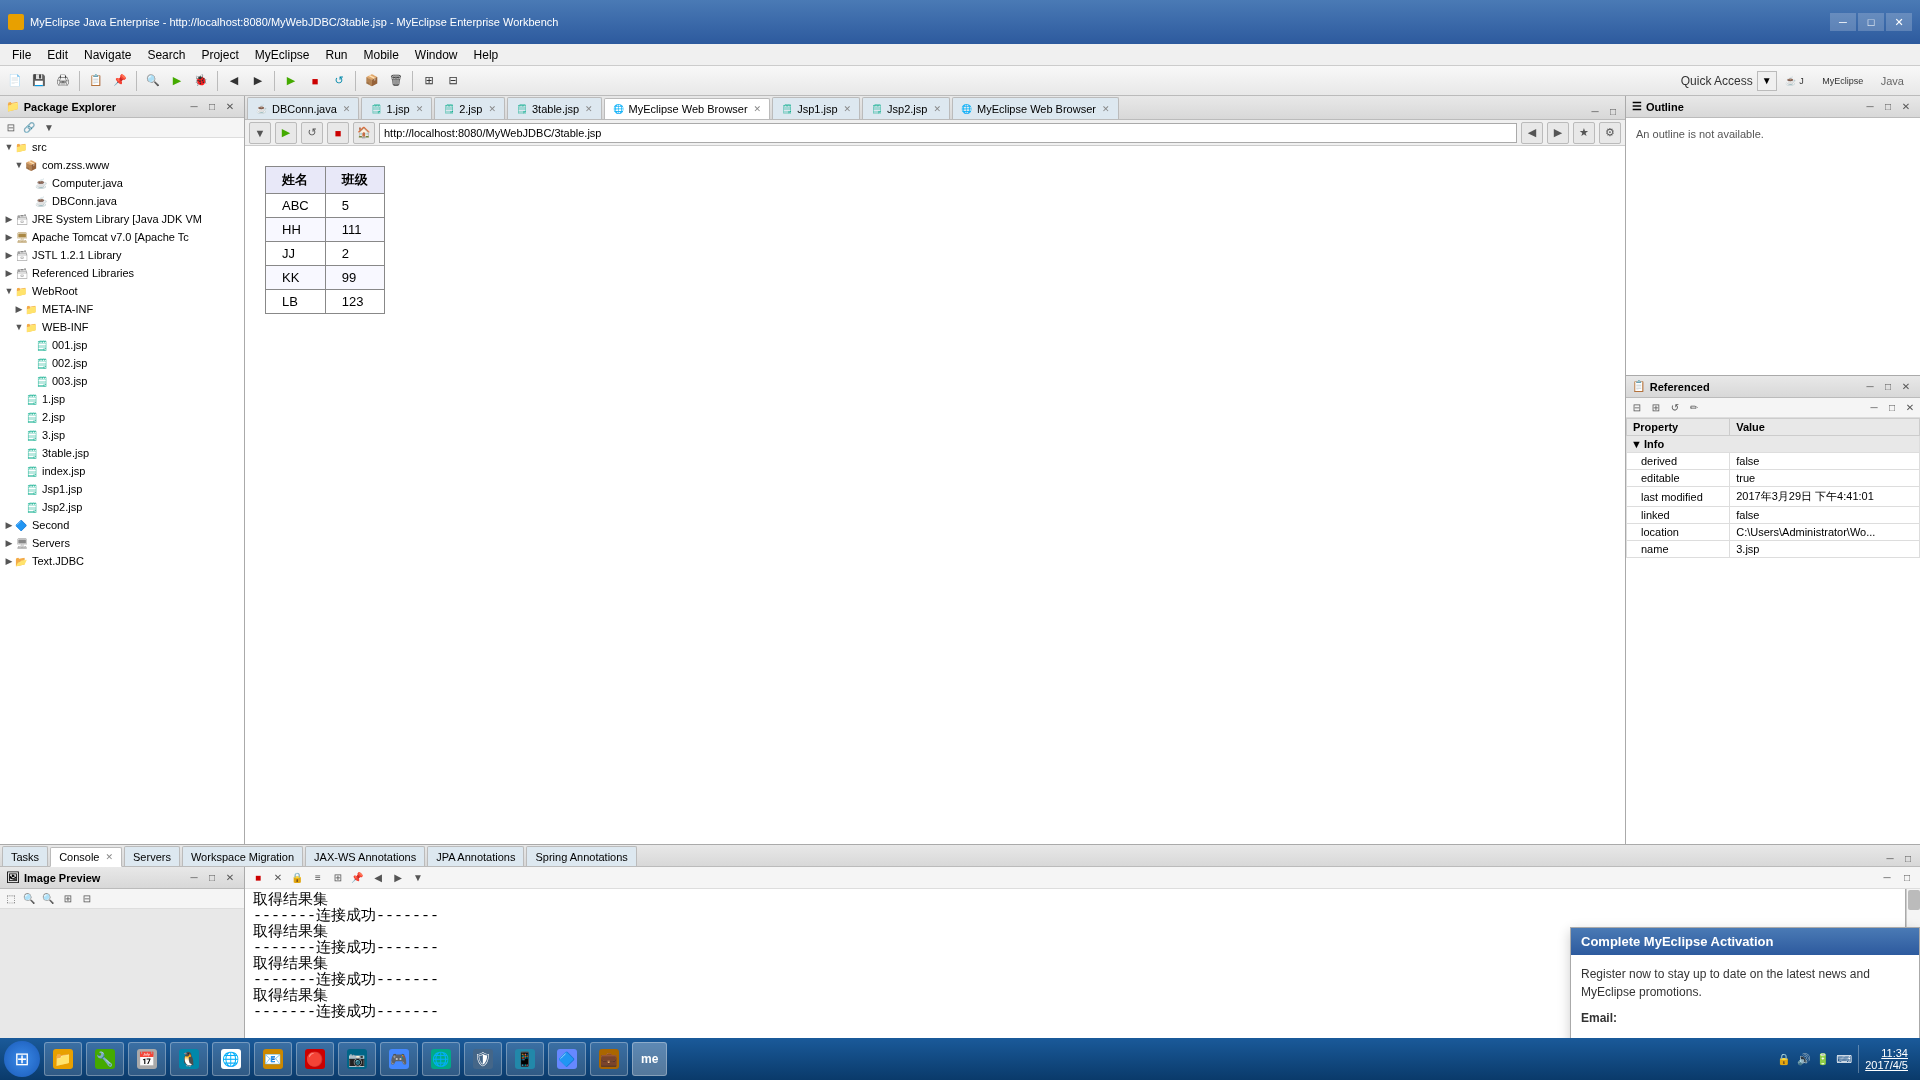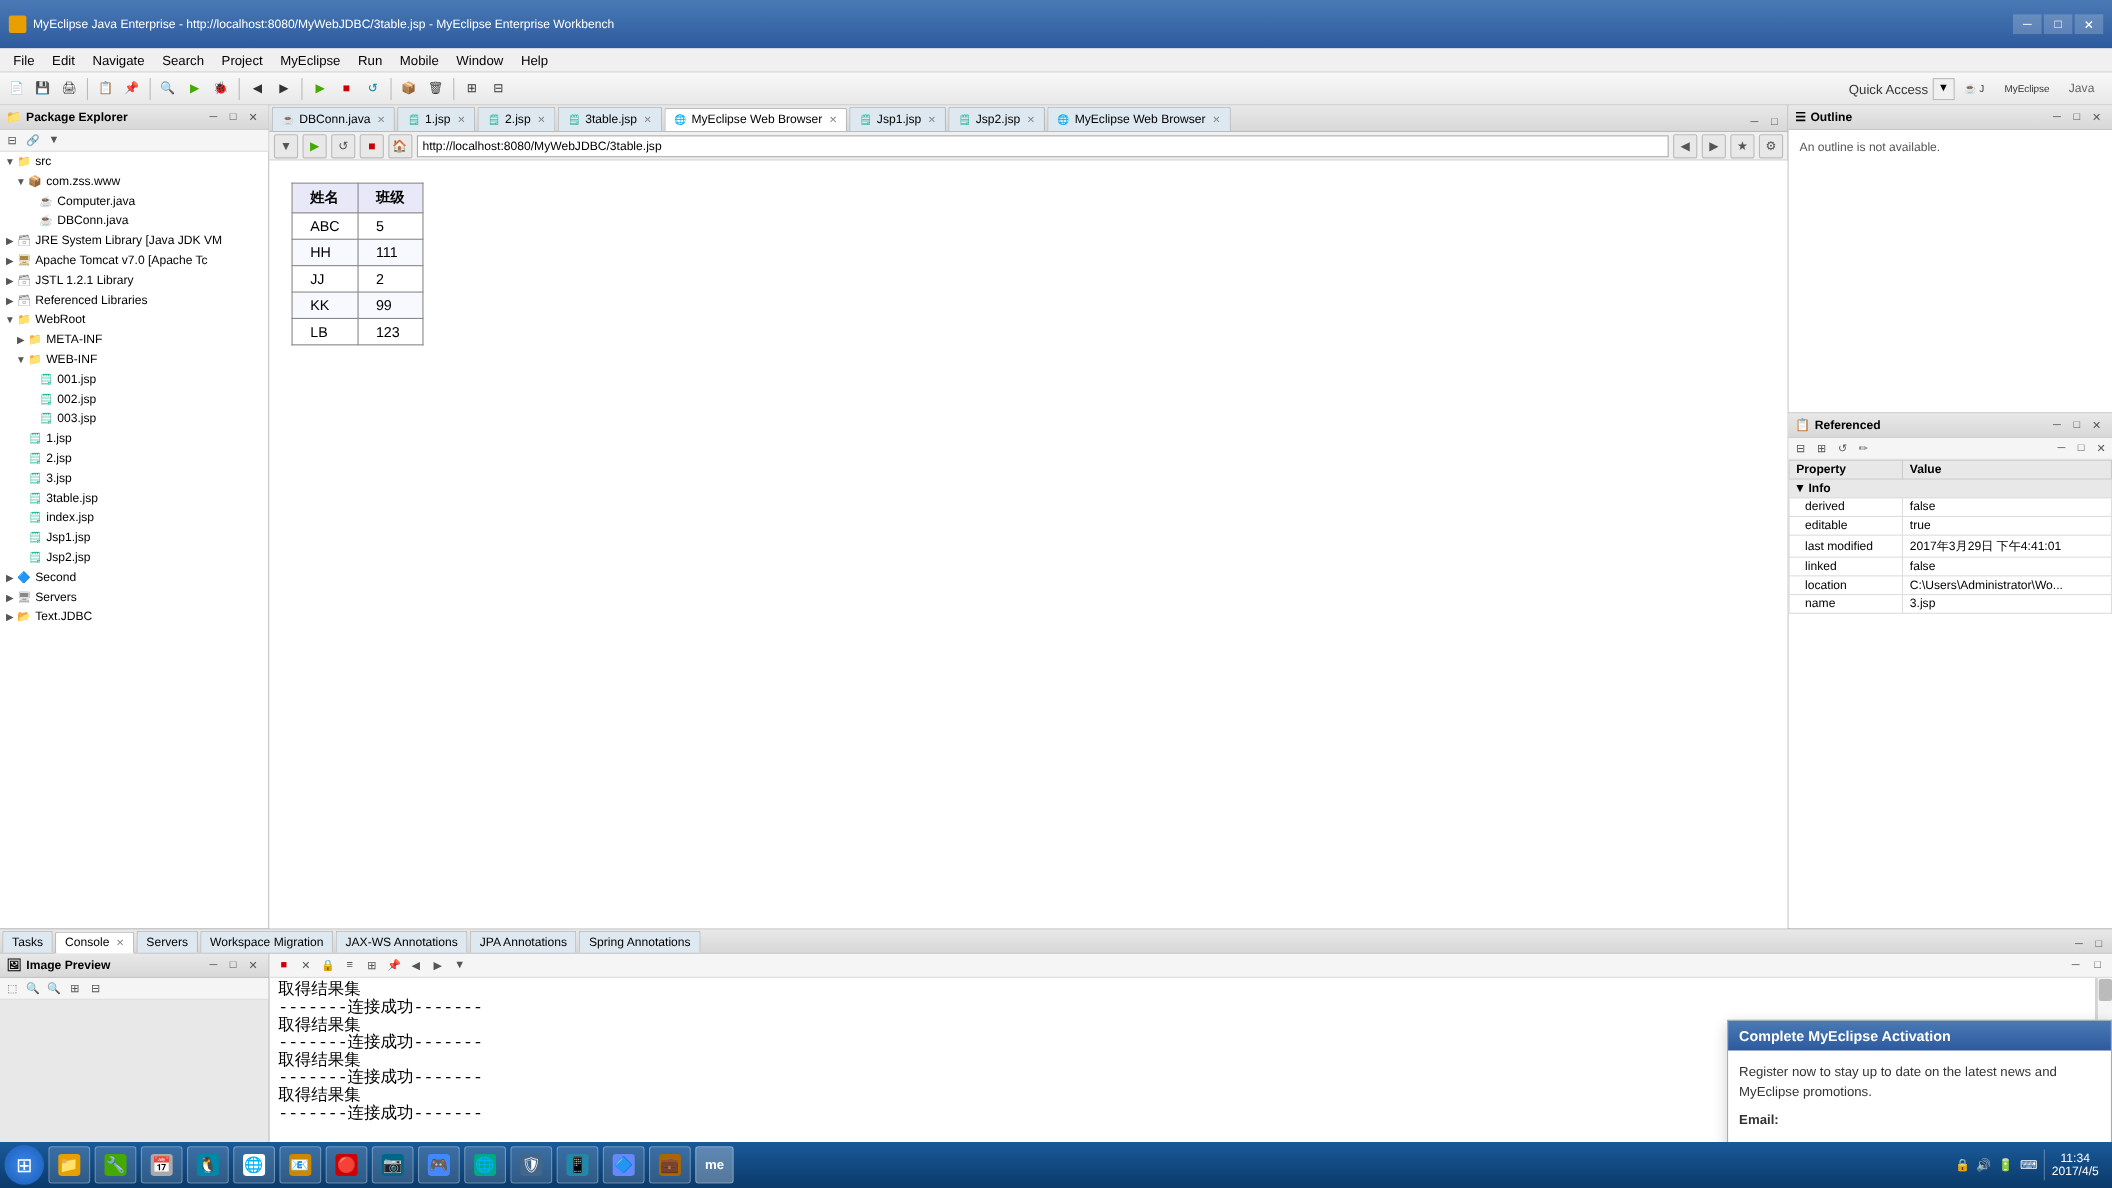--- a/index.html
+++ b/index.html
@@ -317,21 +317,21 @@
       display: flex;
       align-items: center;
       padding: 0 4px;
       gap: 4px;
       z-index: 100;
     }
     .taskbar-start { width: 36px; height: 36px; background: radial-gradient(circle at center, #3a8ae8, #1a5ab8); border-radius: 50%; display: flex; align-items: center; justify-content: center; cursor: pointer; font-size: 18px; color: white; flex-shrink: 0; }
     .taskbar-btn { height: 34px; padding: 0 8px; background: rgba(255,255,255,0.15); border: 1px solid rgba(255,255,255,0.3); color: white; cursor: pointer; display: flex; align-items: center; font-size: 10px; gap: 4px; border-radius: 3px; flex-shrink: 0; }
     .taskbar-btn-icon { width: 20px; height: 20px; border-radius: 3px; display: flex; align-items: center; justify-content: center; font-size: 14px; flex-shrink: 0; }
     .taskbar-right { margin-left: auto; display: flex; align-items: center; gap: 6px; padding-right: 8px; color: white; font-size: 11px; }
-    .taskbar-time { text-align: center; }
+    .taskbar-time { text-align: right; text-decoration: underline; }
     .taskbar-sep-v { width: 1px; height: 28px; background: rgba(255,255,255,0.3); }
 
     
     .image-preview-panel {
       width: 245px;
       background: #e8e8e8;
       border-right: 1px solid #aaa;
       display: flex;
       flex-direction: column;
     }

